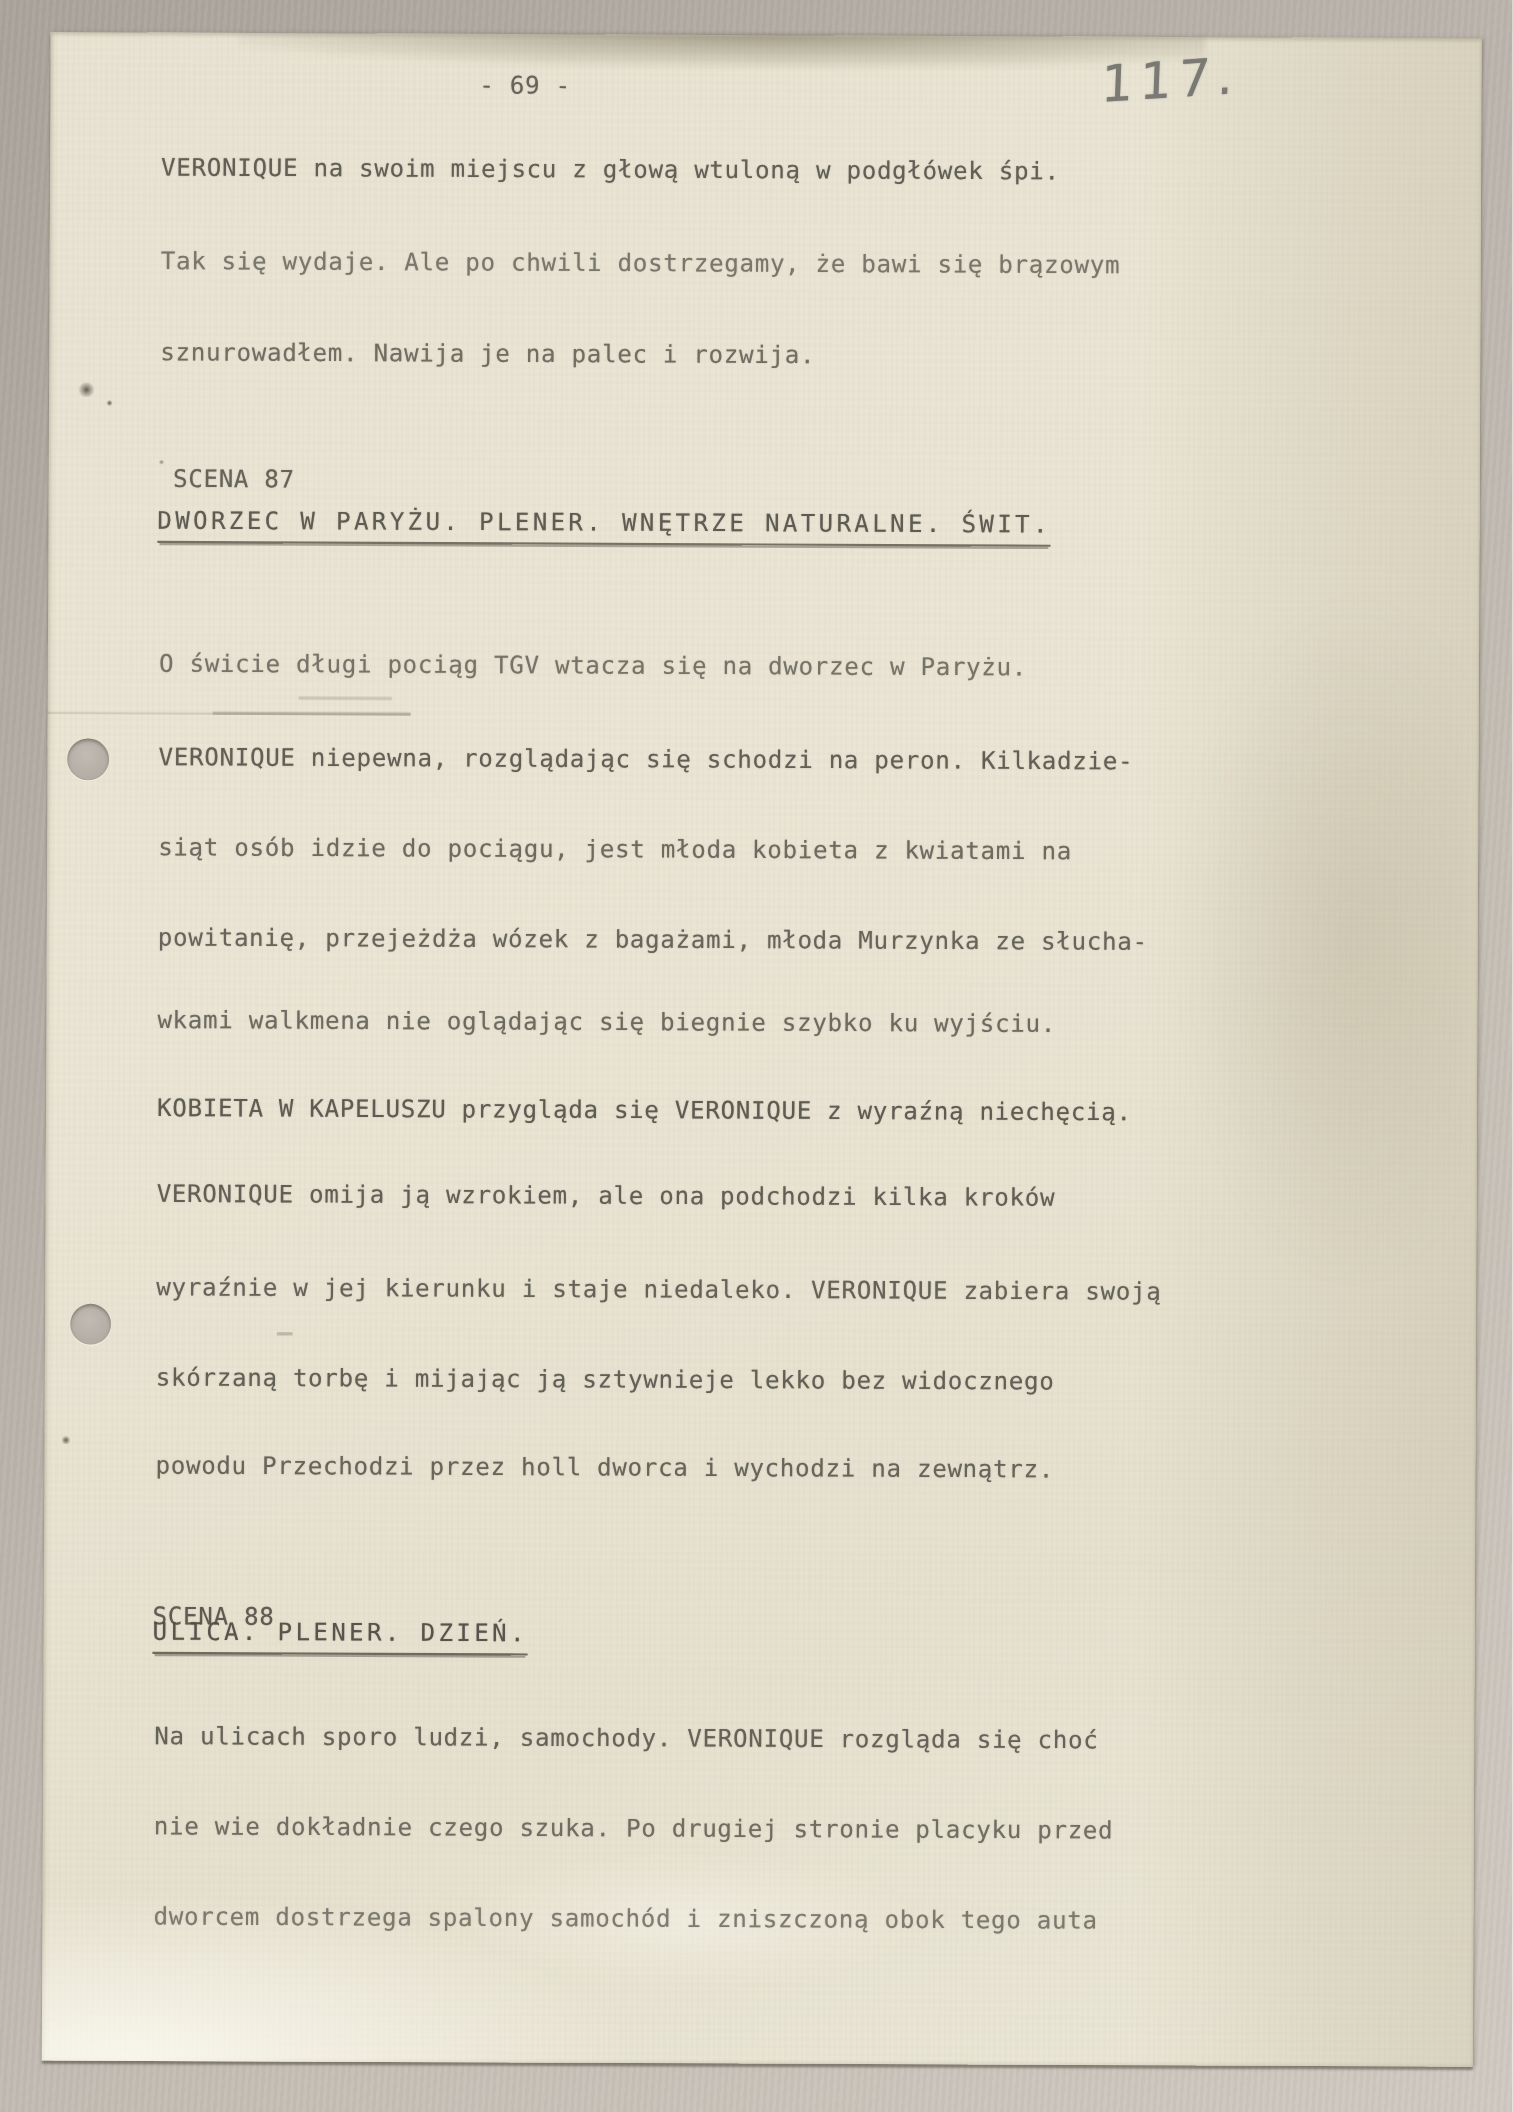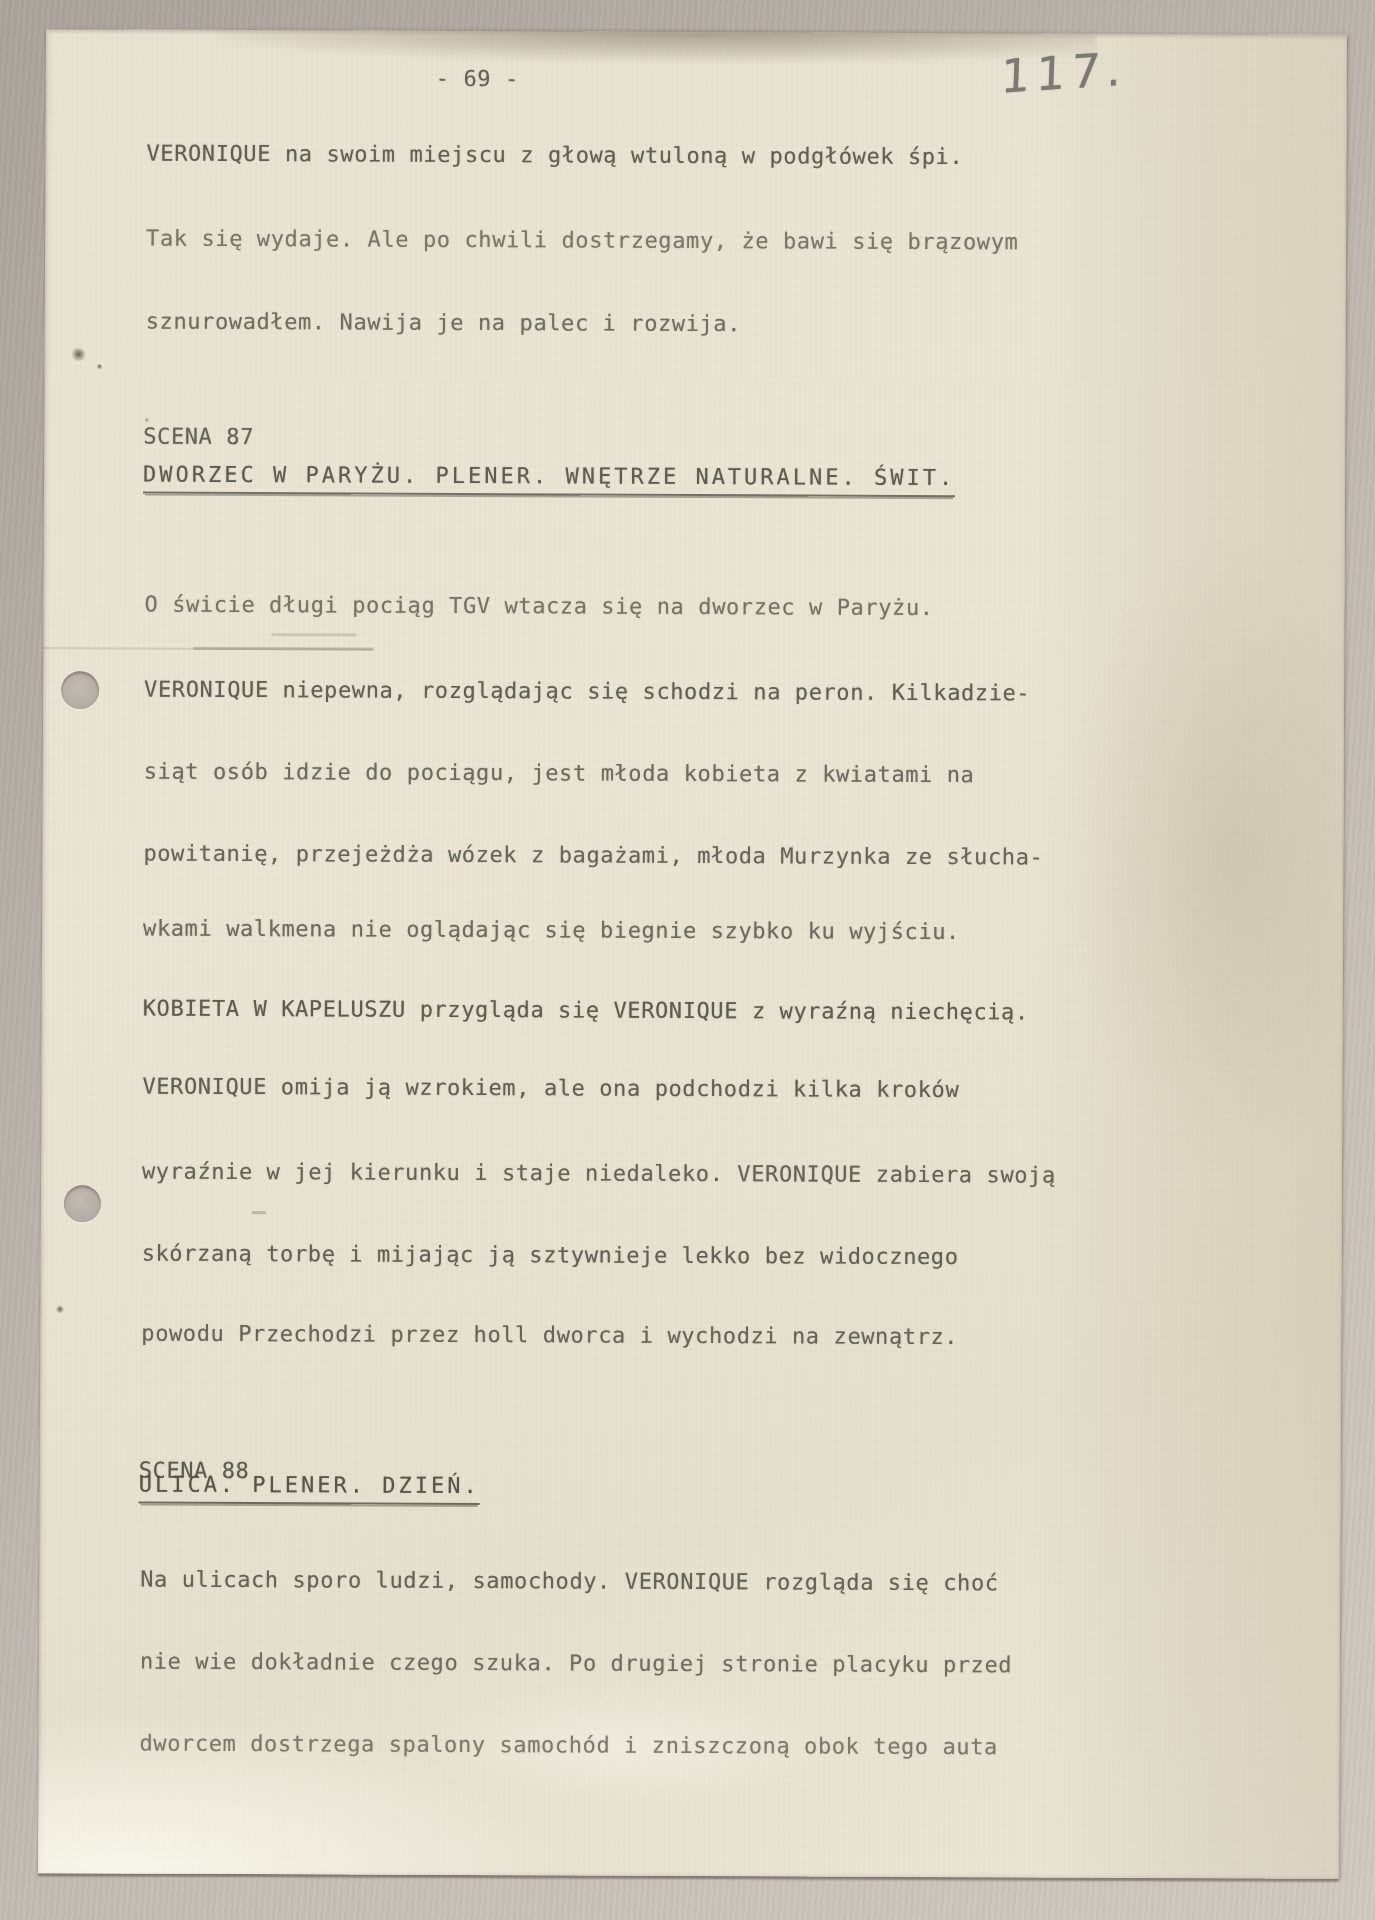--- a/index.html
+++ b/index.html
@@ -102,21 +102,21 @@
   <div class="pencil" style="left:228px;top:603px;width:85px;height:3px;opacity:.6;"></div>
   <div class="pencil" style="left:211px;top:1181px;width:14px;height:3px;opacity:.9;"></div>
 
   <div class="handwritten">117.</div>
 
   <div id="lines">
       <div class="line kind-page-number" style="top: 34px; left: 390px; opacity: 0.85;">- 69 -</div>
       <div class="line kind-body" style="top: 110px; left: 101px; opacity: 0.88;">VERONIQUE na swoim miejscu z głową wtuloną w podgłówek śpi.</div>
       <div class="line kind-body" style="top: 195px; left: 101px; opacity: 0.72;">Tak się wydaje. Ale po chwili dostrzegamy, że bawi się brązowym</div>
       <div class="line kind-body" style="top: 278px; left: 101px; opacity: 0.78;">sznurowadłem. Nawija je na palec i rozwija.</div>
-      <div class="line kind-scene-number" style="top: 393px; left: 99px; opacity: 0.85;">SCENA 87</div>
+      <div class="line kind-scene-number" style="top: 393px; left: 113px; opacity: 0.85;">SCENA 87</div>
       <div class="line kind-scene-location" style="top: 431px; left: 99px; opacity: 0.9;">DWORZEC W PARYŻU. PLENER. WNĘTRZE NATURALNE. ŚWIT.</div>
       <div class="line kind-body" style="top: 561px; left: 101px; opacity: 0.74;">O świcie długi pociąg TGV wtacza się na dworzec w Paryżu.</div>
       <div class="line kind-body" style="top: 646px; left: 101px; opacity: 0.88;">VERONIQUE niepewna, rozglądając się schodzi na peron. Kilkadzie-</div>
       <div class="line kind-body" style="top: 728px; left: 101px; opacity: 0.8;">siąt osób idzie do pociągu, jest młoda kobieta z kwiatami na</div>
       <div class="line kind-body" style="top: 810px; left: 101px; opacity: 0.84;">powitanię, przejeżdża wózek z bagażami, młoda Murzynka ze słucha-</div>
       <div class="line kind-body" style="top: 885px; left: 101px; opacity: 0.8;">wkami walkmena nie oglądając się biegnie szybko ku wyjściu.</div>
       <div class="line kind-body" style="top: 965px; left: 101px; opacity: 0.9;">KOBIETA W KAPELUSZU przygląda się VERONIQUE z wyraźną niechęcią.</div>
       <div class="line kind-body" style="top: 1043px; left: 101px; opacity: 0.88;">VERONIQUE omija ją wzrokiem, ale ona podchodzi kilka kroków</div>
       <div class="line kind-body" style="top: 1128px; left: 101px; opacity: 0.85;">wyraźnie w jej kierunku i staje niedaleko. VERONIQUE zabiera swoją</div>
       <div class="line kind-body" style="top: 1210px; left: 101px; opacity: 0.87;">skórzaną torbę i mijając ją sztywnieje lekko bez widocznego</div>

